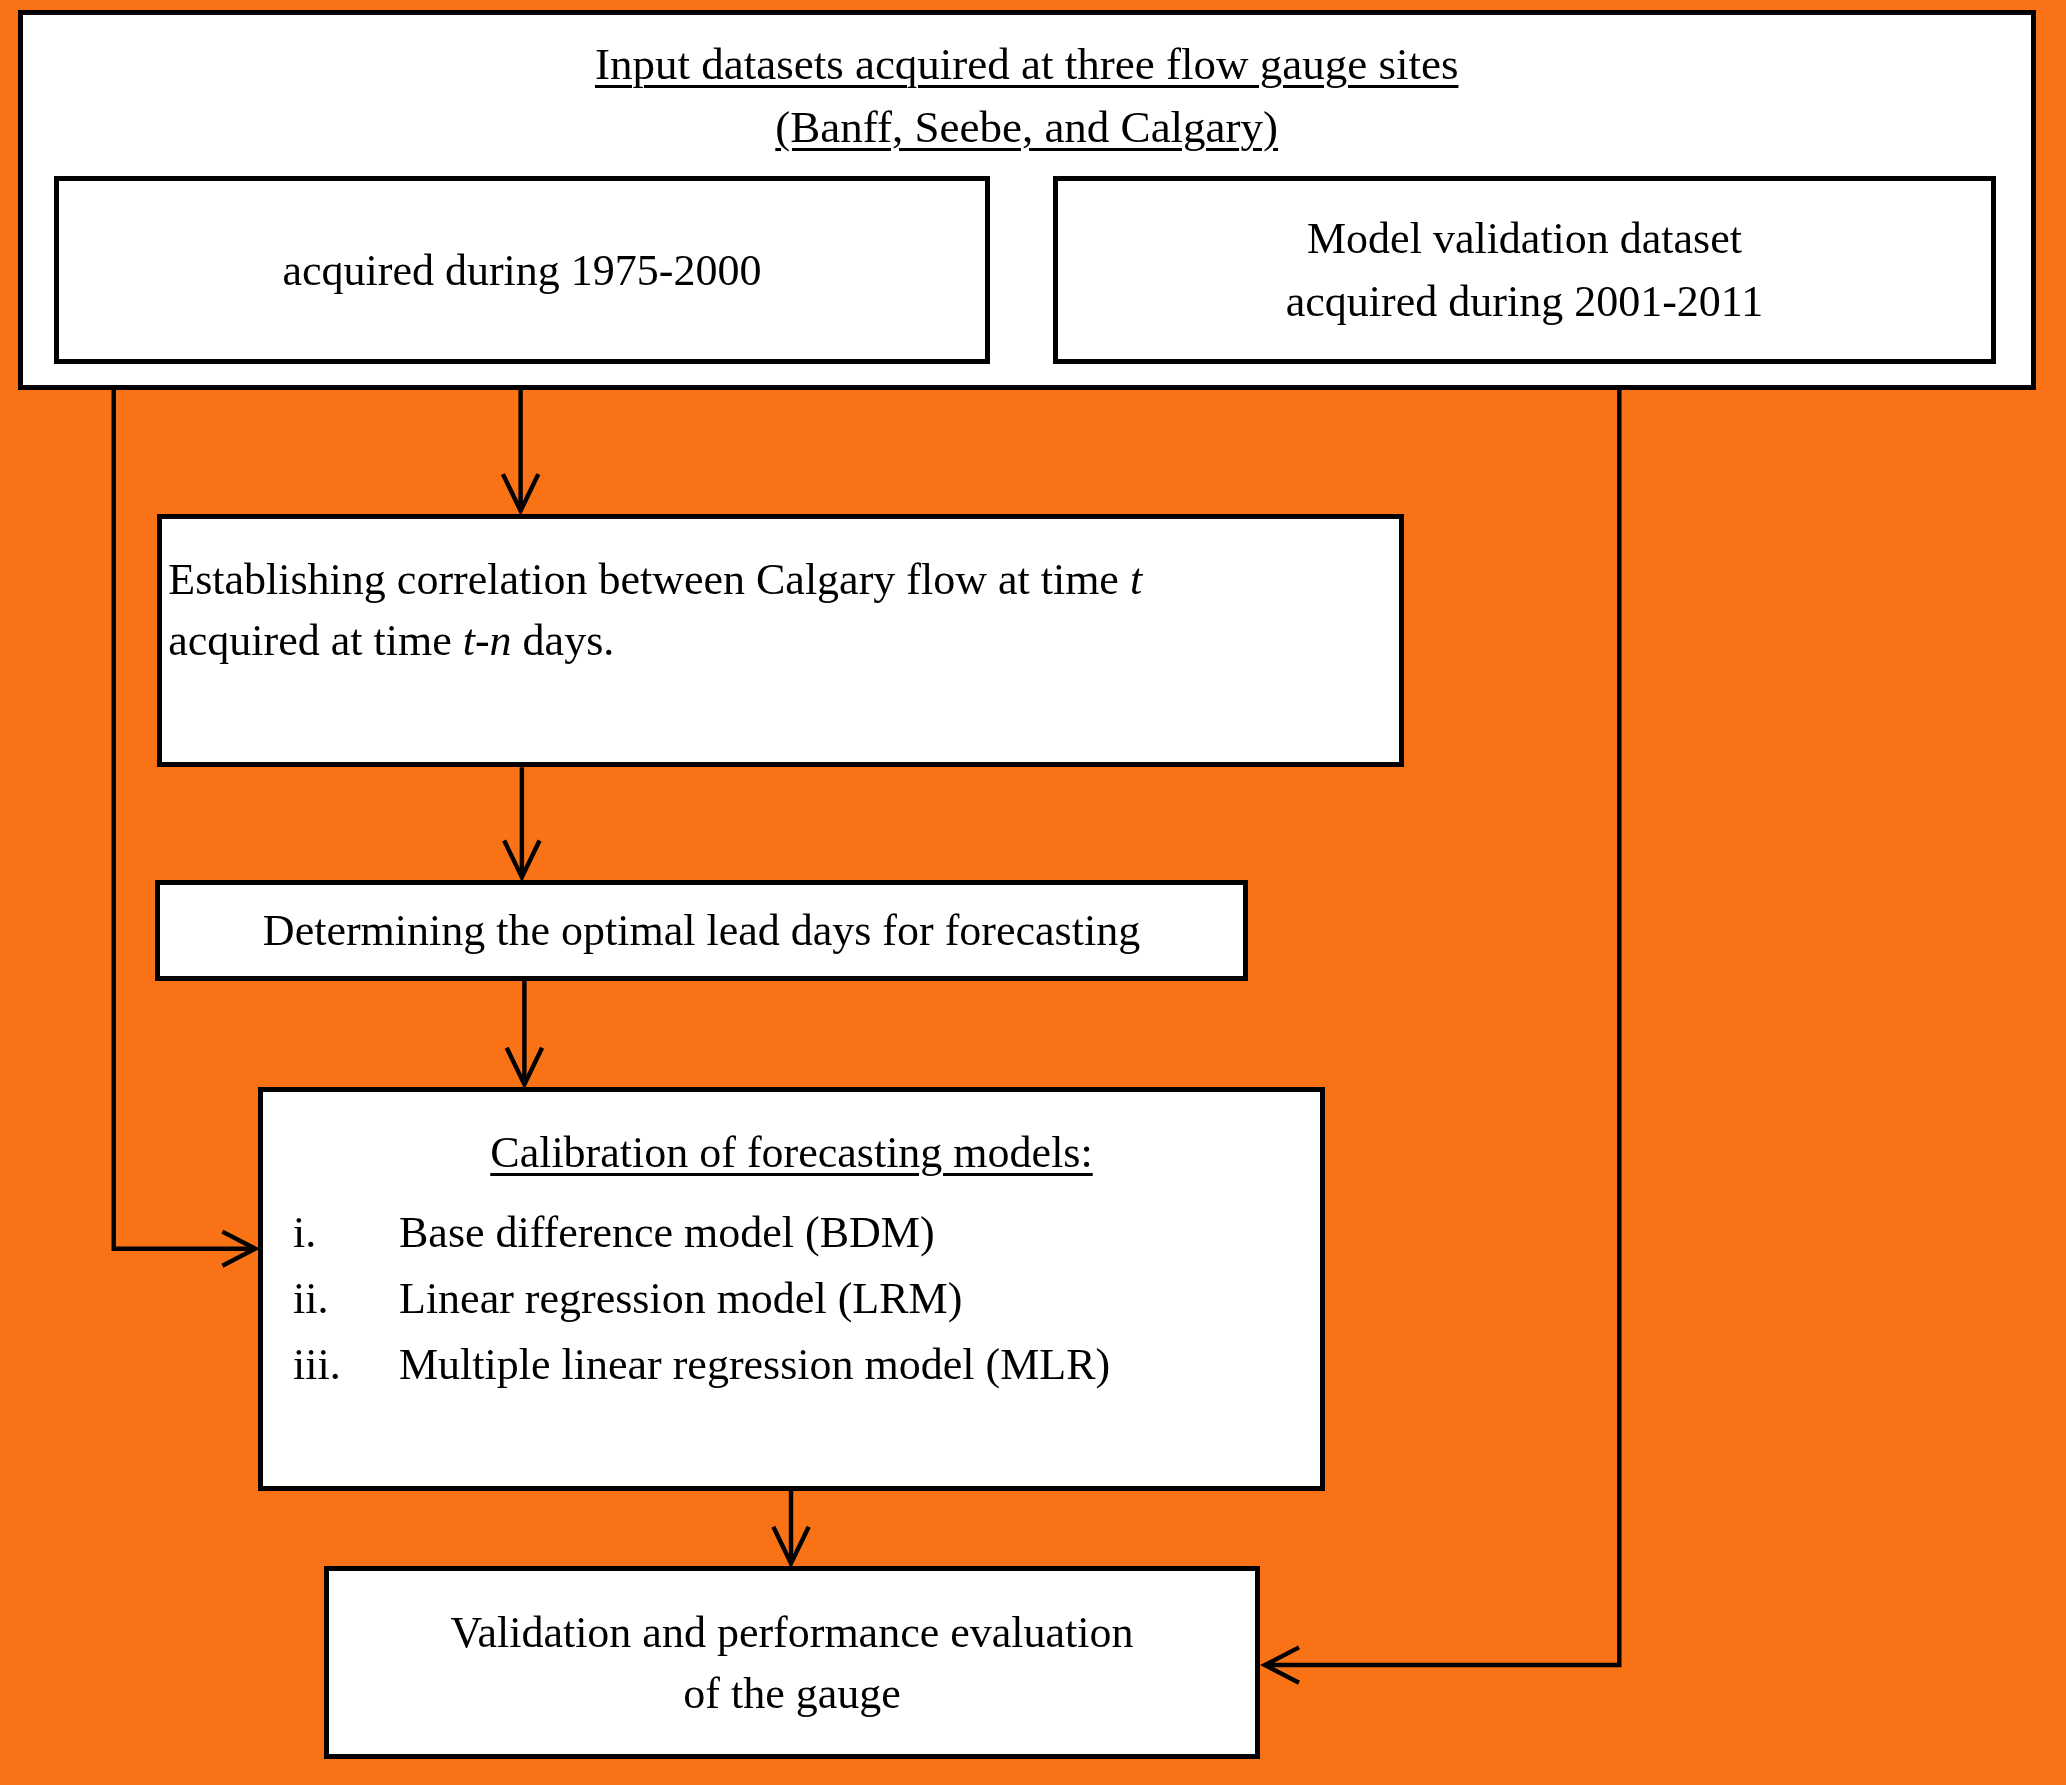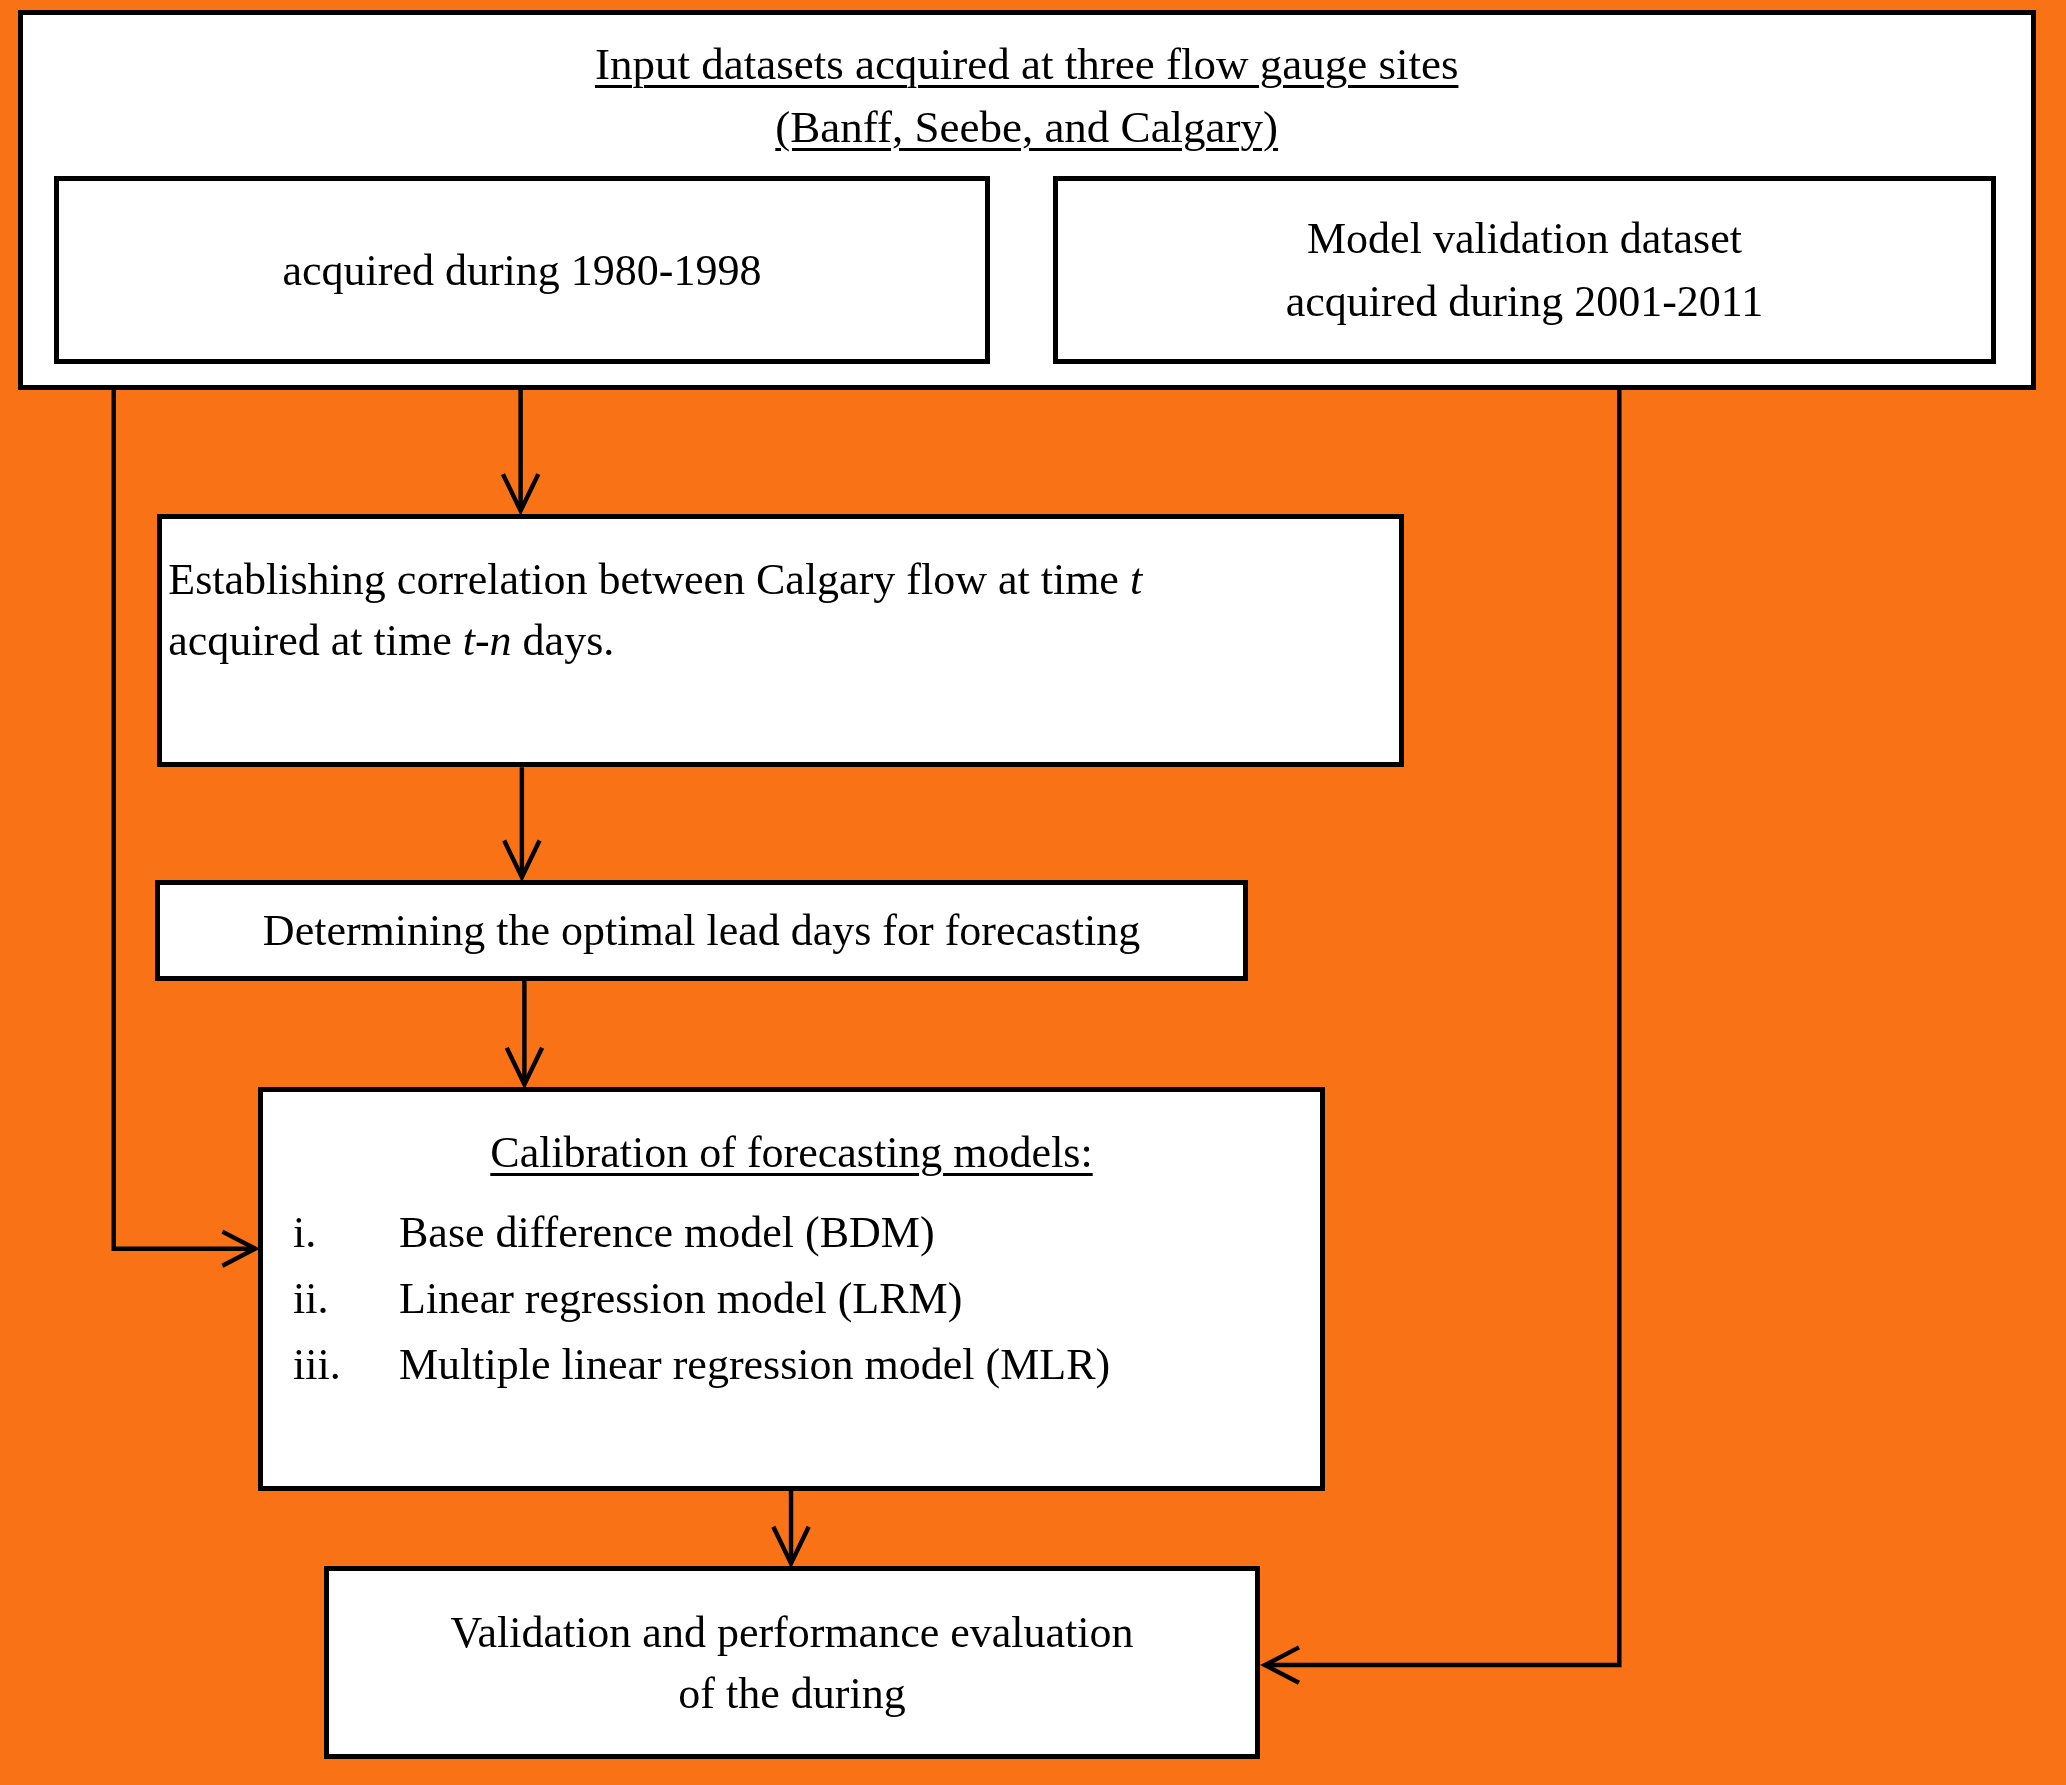--- a/index.html
+++ b/index.html
@@ -128,21 +128,21 @@
   </svg>
 
   <div class="box" id="outer-box">
     <div id="outer-title">
       <div class="fs-title"><span class="und">Input datasets acquired at three flow gauge sites</span></div>
       <div class="fs-title"><span class="und">(Banff, Seebe, and Calgary)</span></div>
     </div>
   </div>
 
   <div class="box center-col" id="calibration-dataset-box">
-    <div class="fs-body">acquired during 1980-1998</div>
+    <div class="fs-body">acquired during 1975-2000</div>
   </div>
 
   <div class="box center-col" id="validation-dataset-box">
     <div class="fs-body">Model validation dataset</div>
     <div class="fs-body">acquired during 2001-2011</div>
   </div>
 
   <div class="box" id="correlation-box">
     <div class="line"><span>Establishing correlation between Calgary flow at time </span><span class="it">t</span></div>
     <div class="line"><span>acquired at time </span><span class="it">t-n</span><span> days.</span></div>
@@ -163,17 +163,17 @@
       <span>Linear regression model (LRM)</span>
     </div>
     <div class="model-row">
       <span class="roman">iii.</span>
       <span>Multiple linear regression model (MLR)</span>
     </div>
   </div>
 
   <div class="box center-col" id="evaluation-box">
     <div class="line">Validation and performance evaluation</div>
-    <div class="line">of the during</div>
+    <div class="line">of the gauge</div>
   </div>
 
 </div>
 
 
 </body></html>

